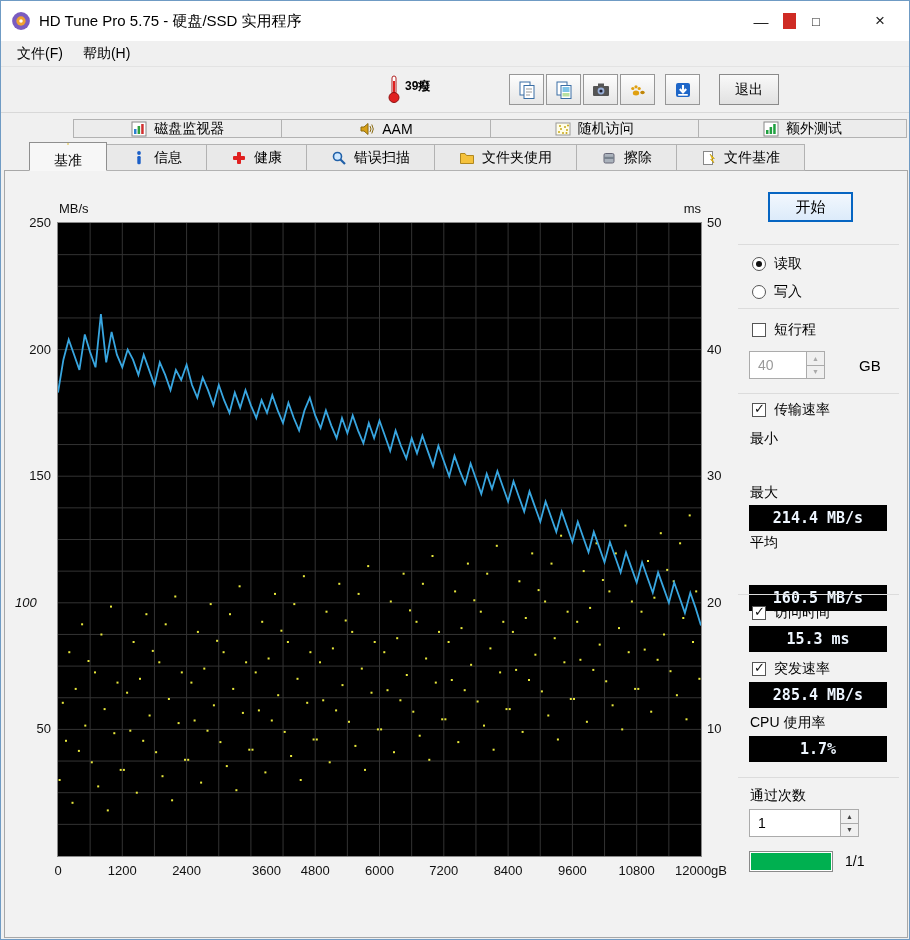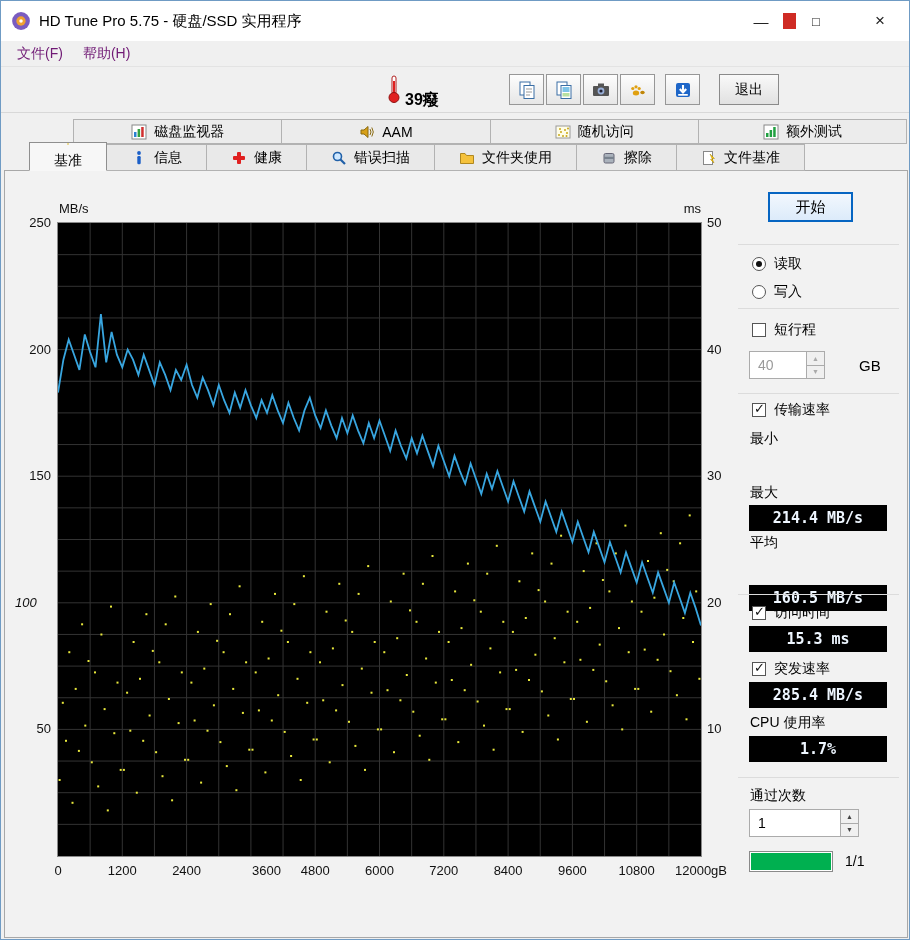--- a/index.html
+++ b/index.html
@@ -15,44 +15,44 @@
   .tc-btn { position:absolute; top:0; height:40px; display:flex; align-items:center;
             justify-content:center; font-size:15px; color:#222; cursor:default; }
   .tc-min { left:737px; width:46px; }
   .tc-max { left:796px; width:38px; font-size:13px; }
   .tc-close { left:856px; width:46px; font-size:17px; }
   .red-ind { position:absolute; left:782px; top:12px; width:13px; height:16px; background:#cf2b24; }
 
   
   .menubar { position:absolute; left:0; top:40px; width:100%; height:26px; background:#f0f0f0;
              border-bottom:1px solid #e3e3e3; display:flex; align-items:center; padding-left:6px; }
-  .menu-item { padding:3px 10px; font-size:14px; color:#701a75; }
+  .menu-item { padding:3px 10px; font-size:14px; color:#000000; }
 
   
   .toolbar { position:absolute; left:0; top:66px; width:100%; height:46px; background:#f0f0f0;
              border-bottom:1px solid #d8d8d8; }
   .combo { position:absolute; left:8px; top:8px; width:360px; height:29px; background:#fff;
            border:1px solid #7a7a7a; display:flex; align-items:center; }
   .combo-text { flex:1; padding-left:8px; font-family:"Liberation Mono","DejaVu Sans Mono",monospace;
                 font-size:13px; font-weight:600; color:#000; white-space:nowrap; }
   .combo-arrow { width:22px; height:100%; display:flex; align-items:center; justify-content:center; }
   .combo-arrow i { width:0; height:0; border-left:4px solid transparent; border-right:4px solid transparent;
                    border-top:5px solid #444; }
   .thermo { position:absolute; left:386px; top:7px; }
-  .temp-text { position:absolute; left:404px; top:11px; font-size:16px; font-weight:bold; color:#000;margin-top:12px; }
+  .temp-text { position:absolute; left:404px; top:11px; font-size:12px; font-weight:bold; color:#000; }
   .tool-btns { position:absolute; left:508px; top:7px; display:flex; gap:2px; }
   .tool-btn { width:35px; height:31px; border:1px solid #979797; background:linear-gradient(#fdfdfd,#e6e6e6);
               display:flex; align-items:center; justify-content:center; }
   .tool-btn.update { margin-left:8px; }
   .exit-btn { position:absolute; left:718px; top:7px; width:60px; height:31px; border:1px solid #8a8a8a;
               background:linear-gradient(#f9f9f9,#e1e1e1); font-size:14px; color:#000;
               display:flex; align-items:center; justify-content:center; }
 
   
-  .tabs2 { position:absolute; left:28px; top:118px; width:877px; height:25px; display:flex;padding-left:44px; }
+  .tabs2 { position:absolute; left:28px; top:118px; width:877px; height:19px; display:flex;padding-left:44px; }
   .tab2 { flex:1; display:flex; align-items:center; justify-content:center; gap:7px; font-size:14px;
           background:#ececec; border:1px solid #b2b2b2; margin-right:-1px; color:#000; }
   .tabs1 { position:absolute; left:28px; top:143px; height:27px; display:flex; z-index:3; }
   .tab1 { display:flex; align-items:center; gap:7px; font-size:14px; padding:0 24px;
           background:#e9e9e9; border:1px solid #b2b2b2; margin-right:-1px; color:#000; }
   .tab1.active { background:#f7f7f7; border:1px solid #8f8f8f; border-bottom:1px solid #f7f7f7;
                  margin-top:-2px; z-index:4;flex-direction:column; }
 
   
   .panel-bg { position:absolute; left:3px; top:169px; width:904px; height:768px;

